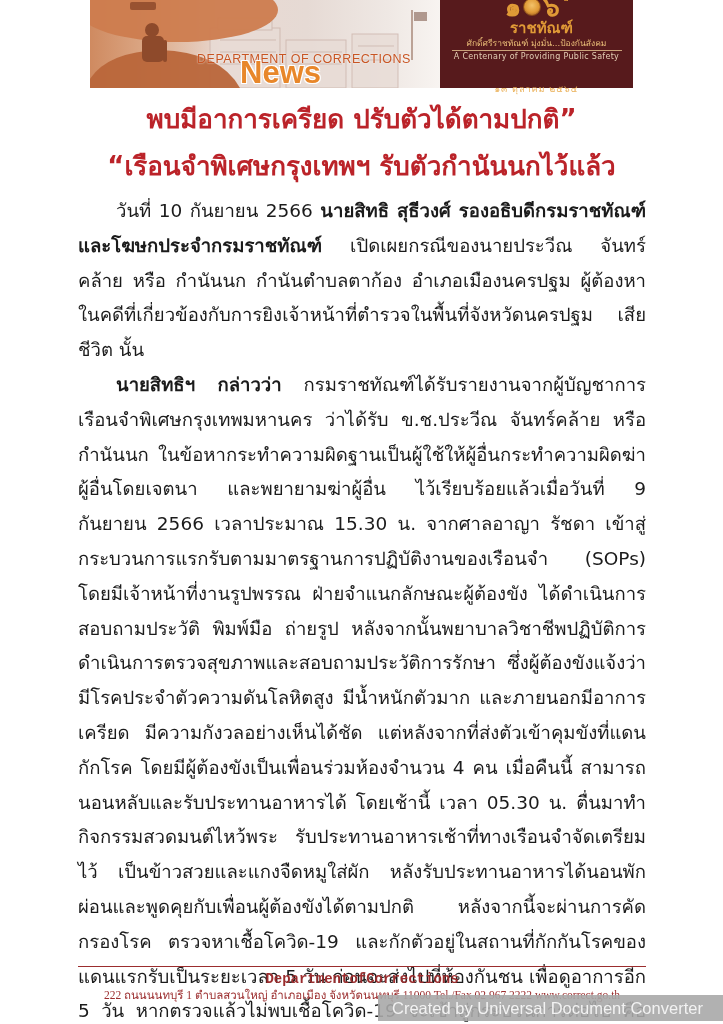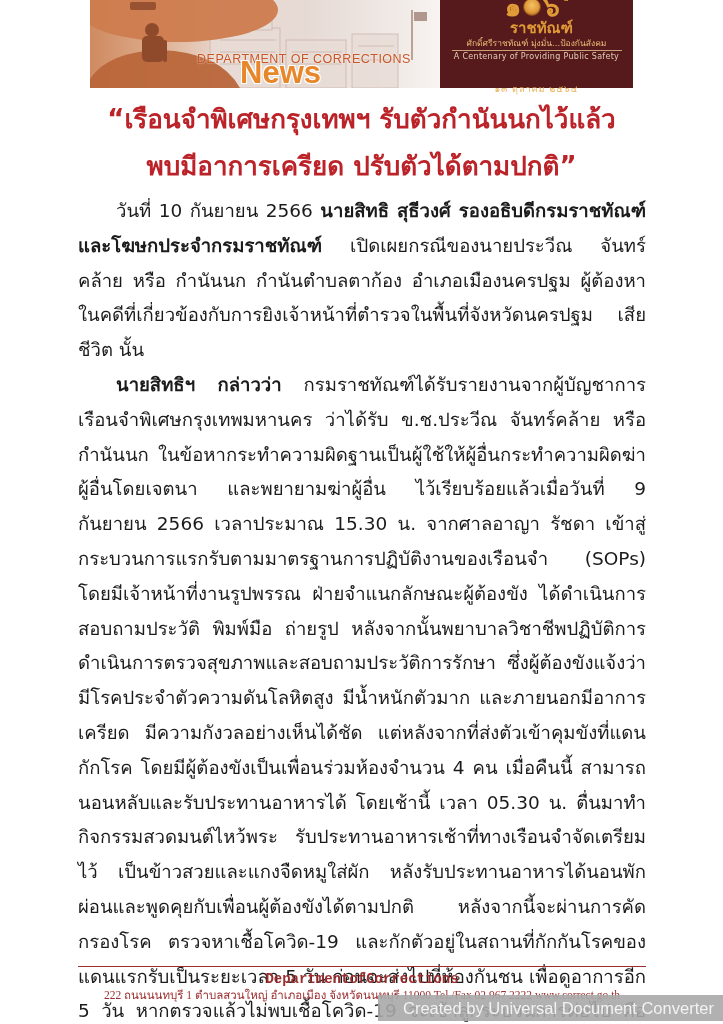--- a/index.html
+++ b/index.html
@@ -71,21 +71,21 @@
   .footer-org { font-family:Liberation Mono, monospace; font-weight:bold; font-size:14px;
     color:var(--footer-maroon,#9b2d2e); line-height:16px; }
   .footer-address { font-family:"Liberation Serif", serif; font-size:11.5px;
     color:var(--footer-maroon,#9b2d2e); line-height:16px; white-space:nowrap; }
 
   
   .watermark {
     position:absolute; left:378px; top:995px; width:345px; height:26px;
     background:rgba(168,168,168,0.90);
     color:#f2f2f2; font-family:"Liberation Sans", sans-serif;
-    font-size:16.5px; line-height:26px; padding-left:25px;
+    font-size:16.5px; line-height:26px; padding-left:14px;
     white-space:nowrap; overflow:hidden; z-index:5;
   }
 </style>
 </head>
 <body>
 
 <div class="page">
 
   <div class="header">
     <div class="header-photo">
@@ -134,22 +134,22 @@
       </div>
       <div class="logo-org">ราชทัณฑ์</div>
       <div class="logo-motto-thai">ศักดิ์ศรีราชทัณฑ์ มุ่งมั่น...ป้องกันสังคม</div>
       <div class="logo-divider"></div>
       <div class="logo-motto-eng">A Centenary of Providing Public Safety</div>
       <div class="logo-date">๑๓ ตุลาคม ๒๕๖๔</div>
     </div>
   </div>
 
   <div class="title-block">
+    <div>พบมีอาการเครียด ปรับตัวได้ตามปกติ”</div>
     <div>“เรือนจำพิเศษกรุงเทพฯ รับตัวกำนันนกไว้แล้ว</div>
-    <div>พบมีอาการเครียด ปรับตัวได้ตามปกติ”</div>
   </div>
 
   <div class="body-block">
     <p><span>วันที่ 10 กันยายน 2566 </span><b>นายสิทธิ สุธีวงศ์ รองอธิบดีกรมราชทัณฑ์และโฆษกประจำกรมราชทัณฑ์</b><span> เปิดเผยกรณีของนายประวีณ จันทร์คล้าย หรือ กำนันนก กำนันตำบลตาก้อง อำเภอเมืองนครปฐม ผู้ต้องหาในคดีที่เกี่ยวข้องกับการยิงเจ้าหน้าที่ตำรวจในพื้นที่จังหวัดนครปฐม เสียชีวิต นั้น</span></p>
     <p><b>นายสิทธิฯ กล่าวว่า</b><span> กรมราชทัณฑ์ได้รับรายงานจากผู้บัญชาการเรือนจำพิเศษกรุงเทพมหานคร ว่าได้รับ ข.ช.ประวีณ จันทร์คล้าย หรือกำนันนก ในข้อหากระทำความผิดฐานเป็นผู้ใช้ให้ผู้อื่นกระทำความผิดฆ่าผู้อื่นโดยเจตนา และพยายามฆ่าผู้อื่น ไว้เรียบร้อยแล้วเมื่อวันที่ 9 กันยายน 2566 เวลาประมาณ 15.30 น. จากศาลอาญา รัชดา เข้าสู่กระบวนการแรกรับตามมาตรฐานการปฏิบัติงานของเรือนจำ (SOPs)  โดยมีเจ้าหน้าที่งานรูปพรรณ ฝ่ายจำแนกลักษณะผู้ต้องขัง ได้ดำเนินการสอบถามประวัติ พิมพ์มือ ถ่ายรูป หลังจากนั้นพยาบาลวิชาชีพปฏิบัติการ ดำเนินการตรวจสุขภาพและสอบถามประวัติการรักษา ซึ่งผู้ต้องขังแจ้งว่ามีโรคประจำตัวความดันโลหิตสูง มีน้ำหนักตัวมาก และภายนอกมีอาการเครียด มีความกังวลอย่างเห็นได้ชัด แต่หลังจากที่ส่งตัวเข้าคุมขังที่แดนกักโรค โดยมีผู้ต้องขังเป็นเพื่อนร่วมห้องจำนวน 4 คน เมื่อคืนนี้ สามารถนอนหลับและรับประทานอาหารได้ โดยเช้านี้ เวลา 05.30 น. ตื่นมาทำกิจกรรมสวดมนต์ไหว้พระ รับประทานอาหารเช้าที่ทางเรือนจำจัดเตรียมไว้ เป็นข้าวสวยและแกงจืดหมูใส่ผัก หลังรับประทานอาหารได้นอนพักผ่อนและพูดคุยกับเพื่อนผู้ต้องขังได้ตามปกติ หลังจากนี้จะผ่านการคัดกรองโรค ตรวจหาเชื้อโควิด-19 และกักตัวอยู่ในสถานที่กักกันโรคของแดนแรกรับเป็นระยะเวลา 5 วัน ก่อนจะส่งไปที่ห้องกันชน เพื่อดูอาการอีก 5 วัน หากตรวจแล้วไม่พบเชื้อโควิด-19 จะเข้าสู่กระบวนการต่อไป คือการพิจารณาของคณะกรรมการจำแนกลักษณะผู้ต้องขังที่ต้องสัมภาษณ์ ดูประวัติเป็นรายบุคคลว่าจะส่งตัวไปควบคุมที่แดนใดต่อไป</span></p>
 
   </div>
 
   <div class="footer">
     <div class="footer-rule"></div>

